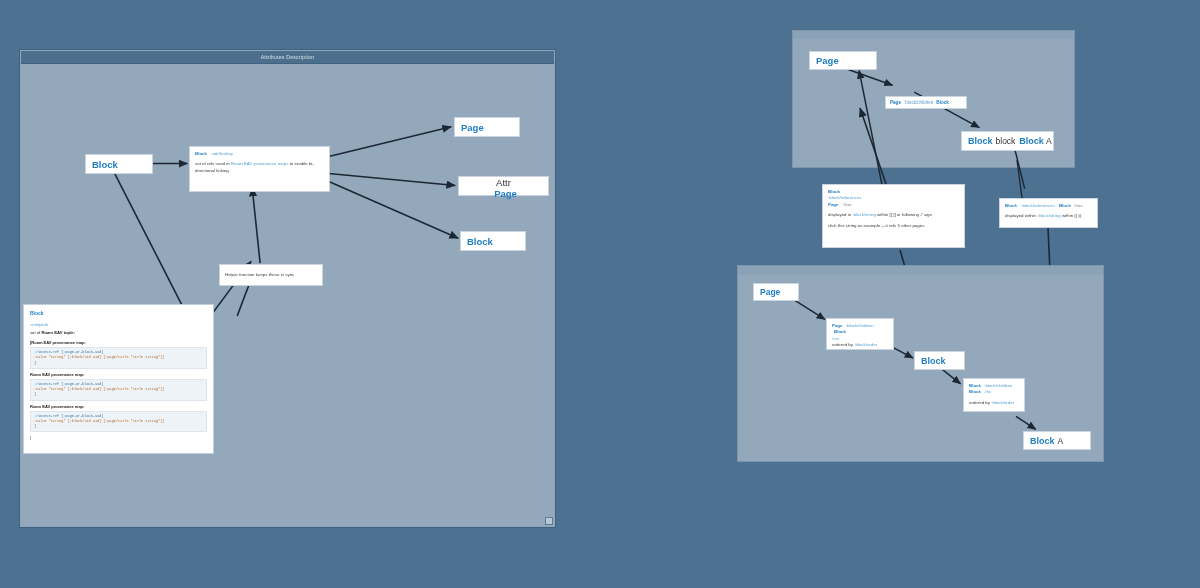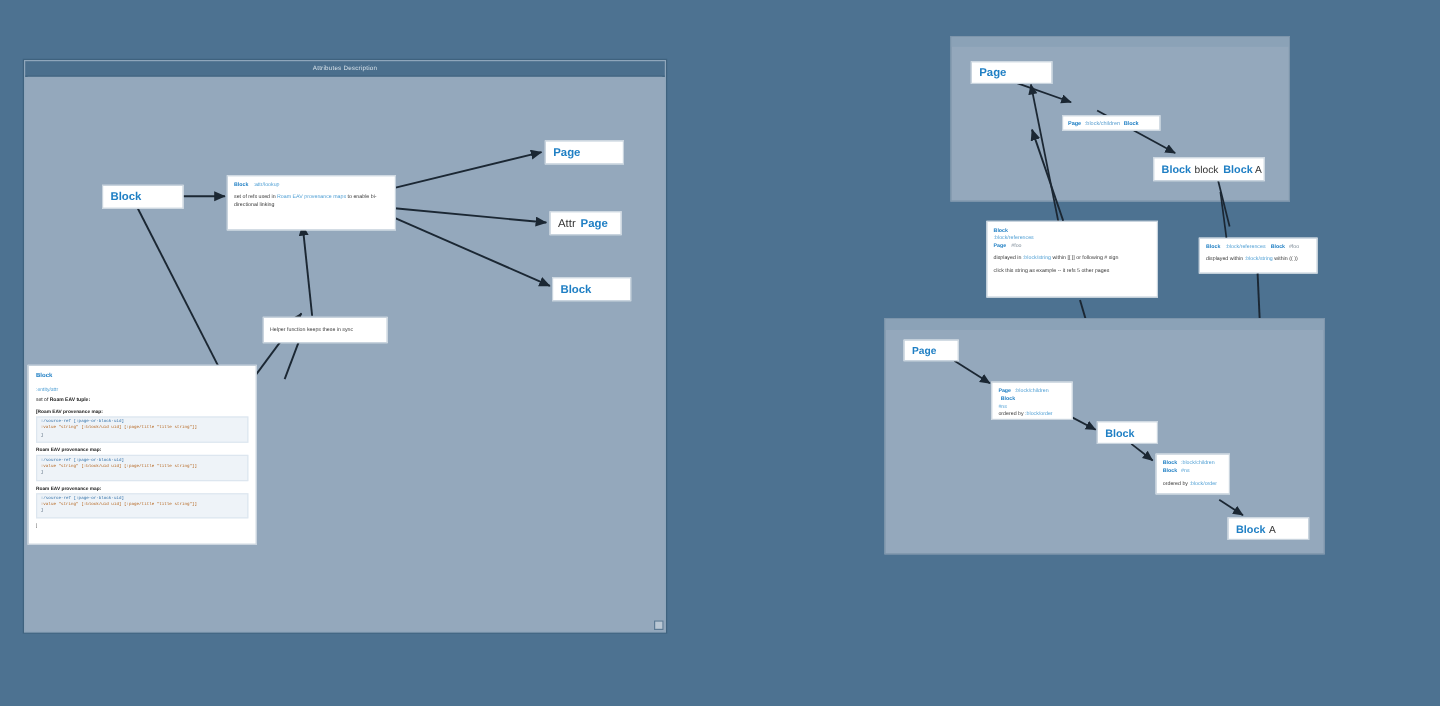--- a/index.html
+++ b/index.html
@@ -117,21 +117,21 @@
     </svg>
 
     <div class="node big" style="left:62px;top:90px;width:68px;height:20px;">
       <span class="kw">Block</span>
     </div>
 
     <div class="node big" style="left:431px;top:53px;width:66px;height:20px;">
       <span class="kw">Page</span>
     </div>
 
-    <div class="node big" style="left:435px;top:112px;width:60px;height:20px;">
+    <div class="node big" style="left:435px;top:112px;width:91px;height:20px;flex-direction:column;">
       <span class="plain">Attr</span>
       <span class="kw" style="margin-left:4px;">Page</span>
     </div>
 
     <div class="node big" style="left:437px;top:167px;width:66px;height:20px;">
       <span class="kw">Block</span>
     </div>
 
     <div class="card" style="left:166px;top:82px;width:141px;height:46px;">
       <p>

